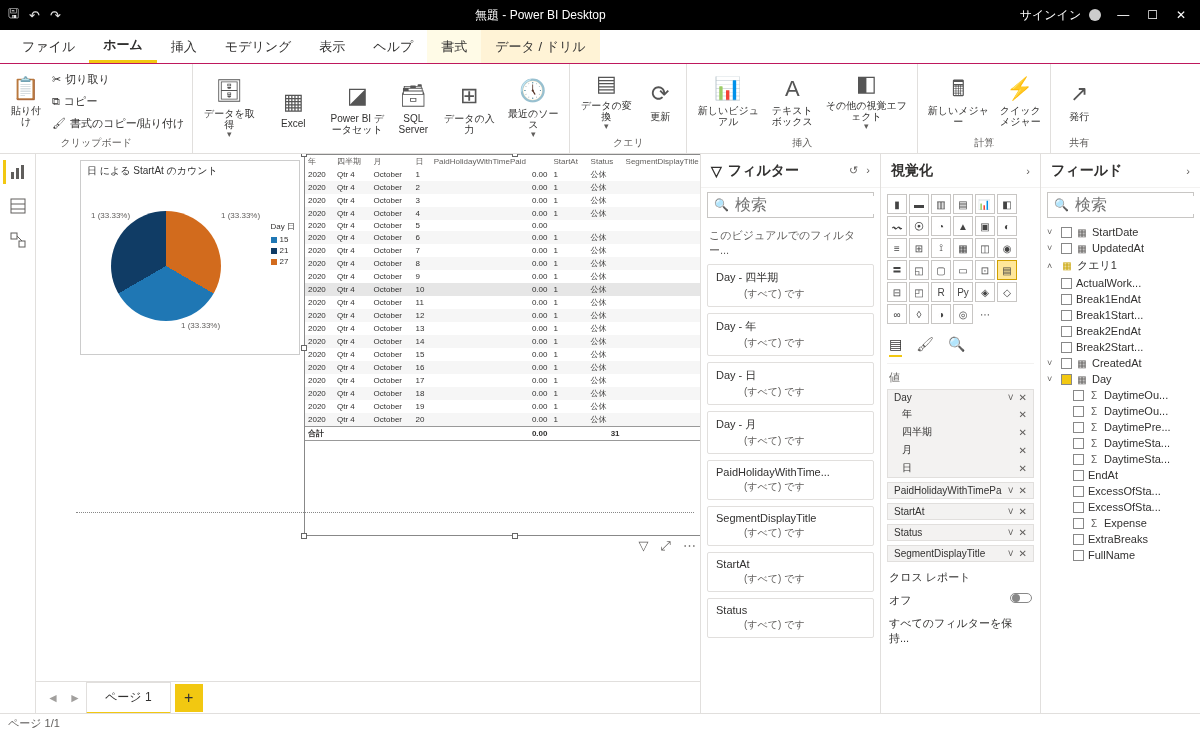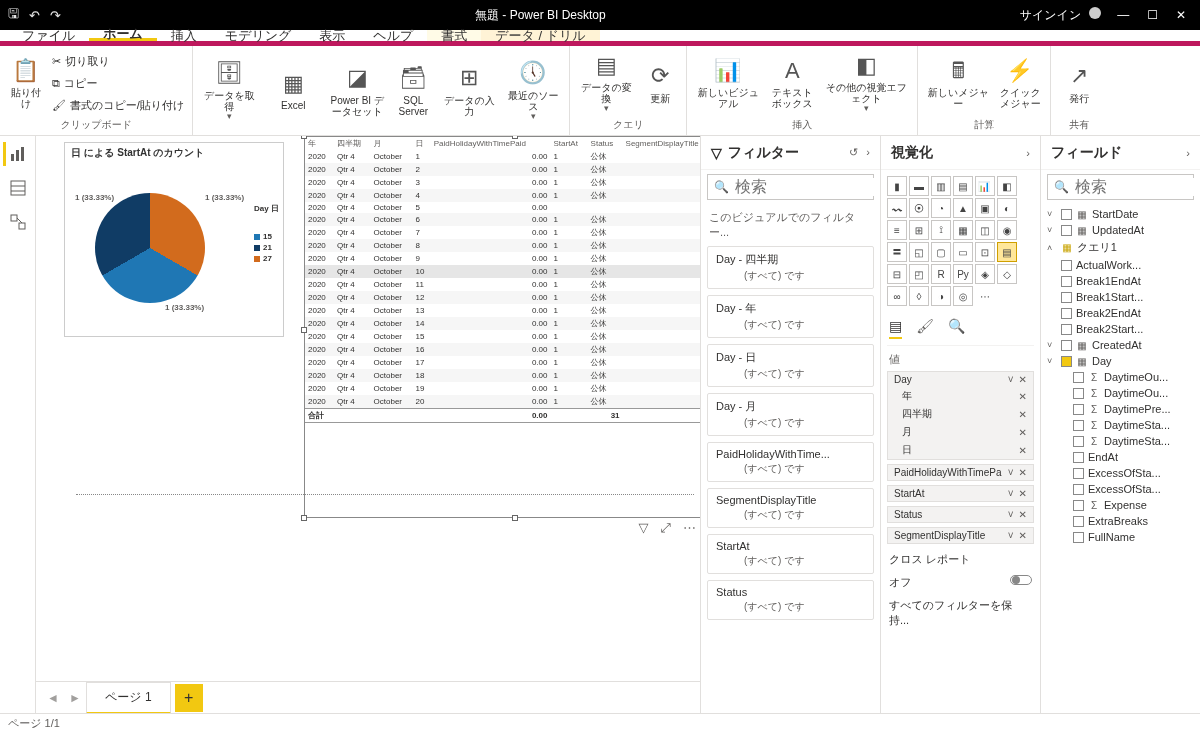--- a/index.html
+++ b/index.html
@@ -3,27 +3,27 @@
 <meta charset="utf-8">
 <style>
 * { margin: 0; padding: 0; box-sizing: border-box; font-family: "Segoe UI", "Yu Gothic UI", Meiryo, sans-serif; }
 body { width: 1200px; height: 733px; background: #f3f2f1; overflow: hidden; font-size: 12px; color: #323130; display: flex; flex-direction: column; }
 
 
 .titlebar { height: 30px; background: #000; color: #fff; display: flex; align-items: center; padding: 0 8px; }
 .titlebar .qat { display: flex; gap: 10px; align-items: center; }
 .titlebar .qat span { font-size: 13px; opacity: .9; }
 .titlebar .title { flex: 1; text-align: center; font-size: 12px; }
-.titlebar .signin { display: flex; align-items: flex-start; gap: 8px; margin-right: 10px; }
+.titlebar .signin { display: flex; align-items: center; gap: 8px; margin-right: 10px; }
 .titlebar .user-dot { width: 12px; height: 12px; border-radius: 50%; background: #ccc; }
 .titlebar .winbtns { display: flex; gap: 18px; padding: 0 6px; }
 .titlebar .winbtns span { font-size: 12px; }
 
 
-.tabs { height: 16px; background: #fff; border-bottom: 5px solid #be185d; display: flex; align-items: stretch; padding-left: 8px; }
+.tabs { height: 34px; background: #fff; border-bottom: 1px solid #be185d; display: flex; align-items: stretch; padding-left: 8px; }
 .tabs .tab { padding: 0 14px; display: flex; align-items: center; font-size: 13px; cursor: pointer; }
 .tabs .tab.file { color: #323130; }
 .tabs .tab.active { border-bottom: 3px solid #f2c811; font-weight: 600; }
 .tabs .tab.ctx1 { background: #fffbe7; }
 .tabs .tab.ctx2 { background: #fff3d6; }
 
 
 .ribbon { height: 90px; background: #fff; border-bottom: 1px solid #e1dfdd; display: flex; }
 .rgroup { border-right: 1px solid #e1dfdd; padding: 2px 6px; display: flex; flex-direction: column; }
 .rgroup .body { flex: 1; display: flex; align-items: center; gap: 4px; }
@@ -40,21 +40,21 @@
 .viewrail { width: 36px; background: #fff; border-right: 1px solid #e1dfdd; display: flex; flex-direction: column; align-items: center; padding-top: 6px; gap: 10px; }
 .viewrail .vbtn { width: 24px; height: 24px; display: flex; align-items: center; justify-content: center; color: #605e5c; cursor: pointer; }
 .viewrail .vbtn.active { box-shadow: -3px 0 0 #f2c811; background: #fff; }
 
 .canvas-wrap { flex: 1; display: flex; flex-direction: column; background: #fff; min-width: 0; }
 .canvas { flex: 1; position: relative; background: #fff; overflow: hidden; }
 .page-bound { position: absolute; left: 40px; top: 358px; right: 6px; border-top: 1px dotted #888; }
 
 
 .visual { position: absolute; border: 1px solid #ccc; background: #fff; }
-.visual.pie { left: 28px; top: 6px; width: 220px; height: 195px; font-weight: bold; }
+.visual.pie { left: 44px; top: 6px; width: 220px; height: 195px; }
 .visual.pie .vtitle { font-size: 10px; padding: 3px 6px; color: #333; }
 .pie-body { position: relative; height: 170px; }
 .pie-chart { position: absolute; left: 30px; top: 30px; width: 110px; height: 110px; border-radius: 50%; background: conic-gradient(#d26b1d 0 120deg, #1f77b4 120deg 240deg, #103c65 240deg 360deg); }
 .pie-lbl { position: absolute; font-size: 8px; color: #605e5c; }
 .pie-legend { position: absolute; right: 4px; top: 40px; font-size: 8px; }
 .pie-legend .lg { display: flex; align-items: center; gap: 3px; margin-bottom: 2px; }
 .pie-legend .sw { width: 6px; height: 6px; }
 
 .visual.table { left: 268px; top: 0; width: 416px; height: 382px; }
 .visual.table.selected { border: 1px solid #888; }
@@ -302,21 +302,21 @@
     <div class="canvas">
 
       <div class="visual pie">
         <div class="vtitle">日 による StartAt のカウント</div>
         <div class="pie-body">
           <div class="pie-chart"></div>
           <div class="pie-lbl" style="left:10px; top:30px;">1 (33.33%)</div>
           <div class="pie-lbl" style="left:140px; top:30px;">1 (33.33%)</div>
           <div class="pie-lbl" style="left:100px; top:140px;">1 (33.33%)</div>
           <div class="pie-legend">
-            <div style="margin-bottom:18px;color:#323130">Day 日</div>
+            <div style="margin-bottom:3px;color:#323130">Day 日</div>
             <div id="legend-rows">
                 <div class="lg">
                   <span class="sw" style="background:#1f77b4"></span>
                   <span>15</span>
                 </div>
                 <div class="lg">
                   <span class="sw" style="background:#103c65"></span>
                   <span>21</span>
                 </div>
                 <div class="lg">

